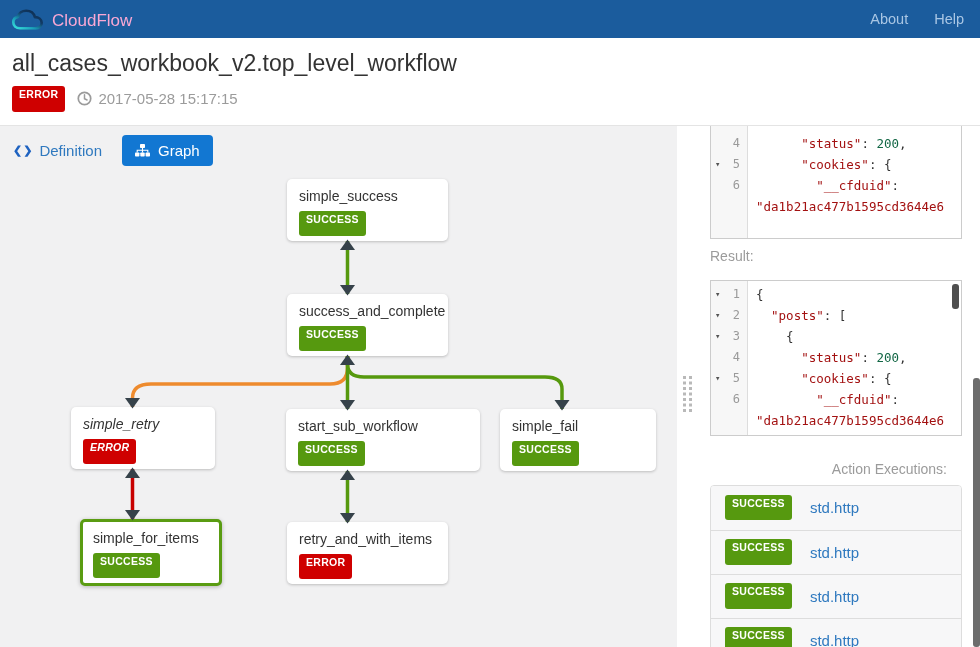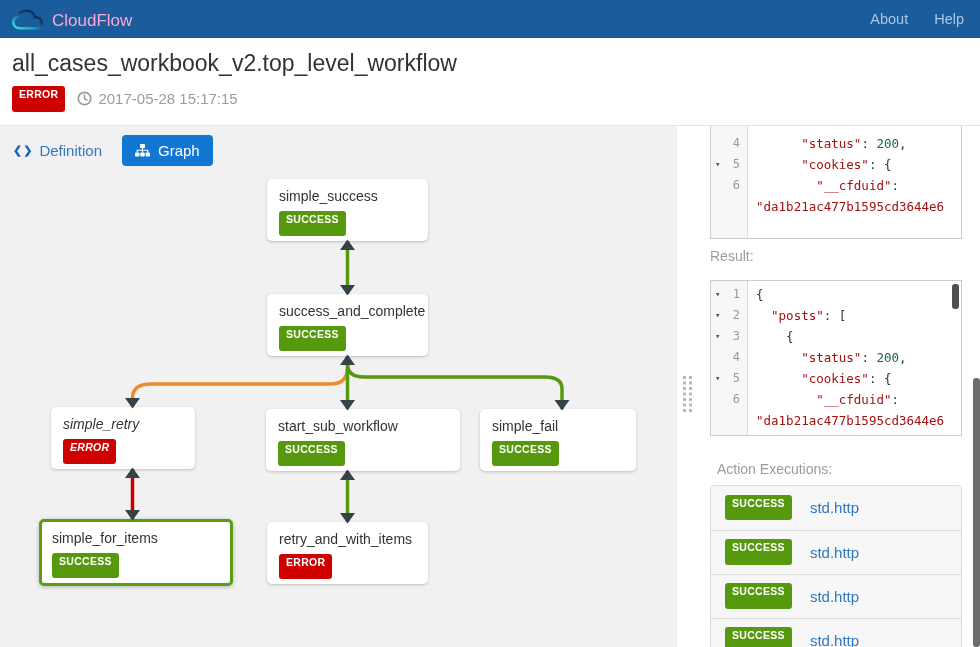--- a/index.html
+++ b/index.html
@@ -35,21 +35,21 @@
   .definition-tab { color:var(--link,#2f79bf); font-size:15px; display:flex; align-items:center;
                     gap:6px; cursor:pointer; }
   .chev { font-weight:700; font-size:11px; color:#1e62c0; letter-spacing:1px; }
   .graph-btn { background:var(--graphbtn,#1277d2); color:#fff; font-size:15px; border:none;
                border-radius:4px; padding:7px 13px; display:flex; align-items:center; gap:8px;
                cursor:pointer; font-family:inherit; }
 
   
   #nodes-layer { position:absolute; inset:0; }
   .node { position:absolute; background:#fff; border-radius:5px; height:62px;
-          box-shadow:0 1px 3px rgba(0,0,0,.22); padding:9px 12px; cursor:pointer; }
+          box-shadow:0 1px 3px rgba(0,0,0,.22); padding:9px 12px; cursor:pointer;margin-left:20px; }
   .node-label { font-size:14px; color:#333; white-space:nowrap; }
   .node .badge { margin-top:7px; }
   .node.selected { border:3px solid #5a9c12; height:67px; padding:8px 10px;
                    box-shadow:0 1px 4px rgba(0,0,0,.25); }
   .node.stack::before { content:""; position:absolute; z-index:-1; left:9px; right:-6px;
                         top:-6px; bottom:9px; background:#c3c3c3; border-radius:5px; }
   #edges-layer { position:absolute; inset:0; pointer-events:none; }
 
   
   .code-block { display:flex; background:#fff; border:1px solid #ccc;
@@ -63,21 +63,21 @@
   .gutrow { position:relative; text-align:right; padding-right:7px; color:#9a9a9a;
             height:21px; font-size:12px; }
   .fold { position:absolute; left:4px; top:0; font-size:9px; color:#555; cursor:pointer; }
   .coderow { height:21px; white-space:pre; padding-left:8px; color:#333; }
   .tok-p { color:#333; } .tok-s { color:#a31111; } .tok-n { color:#116644; }
   .rs-thumb { position:absolute; right:2px; top:3px; width:7px; height:25px;
               background:#4f4f4f; border-radius:3px; }
 
   .panel-label { color:#9b9b9b; font-size:14px; }
   #result-label { margin:9px 0 16px; }
-  #actions-label { margin:25px 7px 8px; }
+  #actions-label { margin:25px 15px 8px;text-align:right; }
 
   
   .actions { border:1px solid #ddd; border-radius:4px; overflow:hidden; }
   .action-row { display:flex; align-items:center; gap:18px; padding:12px 14px;
                 background:#f7f7f8; border-top:1px solid #ddd; height:44px; }
   .action-row:first-child { border-top:none; }
   .action-link { color:var(--link,#2f79bf); font-size:15px; cursor:pointer; }
 
   .page-scrollbar { position:absolute; right:0; top:378px; width:7px; height:269px;
                     background:#6d6d6d; border-radius:3px; z-index:9; }
@@ -141,21 +141,21 @@
         <span>Graph</span>
       </button>
     </div>
 
     <div id="nodes-layer">
         <div class="node" style="left: 267px; top: 53px; width: 161px;"><div class="node-label">simple_success</div><span class="badge success">SUCCESS</span></div>
         <div class="node" style="left: 267px; top: 168px; width: 161px;"><div class="node-label">success_and_complete</div><span class="badge success">SUCCESS</span></div>
         <div class="node" style="left: 51px; top: 281px; width: 144px; font-style: italic;"><div class="node-label">simple_retry</div><span class="badge error">ERROR</span></div>
         <div class="node stack" style="left: 266px; top: 283px; width: 194px;"><div class="node-label">start_sub_workflow</div><span class="badge success">SUCCESS</span></div>
         <div class="node" style="left: 480px; top: 283px; width: 156px;"><div class="node-label">simple_fail</div><span class="badge success">SUCCESS</span></div>
-        <div class="node selected" style="left: 39px; top: 393px; width: 194px;"><div class="node-label">simple_for_items</div><span class="badge success">SUCCESS</span></div>
+        <div class="node selected" style="left: 60px; top: 393px; width: 142px;"><div class="node-label">simple_for_items</div><span class="badge success">SUCCESS</span></div>
         <div class="node" style="left: 267px; top: 396px; width: 161px;"><div class="node-label">retry_and_with_items</div><span class="badge error">ERROR</span></div>
       </div>
     <svg id="edges-layer" width="677" height="532">
         <path d="M347.5,115 L347.5,168" stroke="#56990e" fill="none" stroke-width="3.5"></path>
         <path d="M347.5,230 L347.5,242 Q347.5,258 330,258 L151,258 Q132.5,258 132.5,272 L132.5,281" stroke="#ee8b2e" fill="none" stroke-width="3.5"></path>
         <path d="M347.5,230 L347.5,283" stroke="#56990e" fill="none" stroke-width="3.5"></path>
         <path d="M347.5,230 L347.5,238 Q347.5,251 364,251 L545,251 Q562,251 562,263 L562,283" stroke="#56990e" fill="none" stroke-width="3.5"></path>
         <path d="M132.5,343 L132.5,393" stroke="#c80000" fill="none" stroke-width="3.5"></path>
         <path d="M347.5,345 L347.5,396" stroke="#56990e" fill="none" stroke-width="3.5"></path>
         <polygon points="340,124 355,124 347.5,113.5" fill="#36424a"></polygon>

